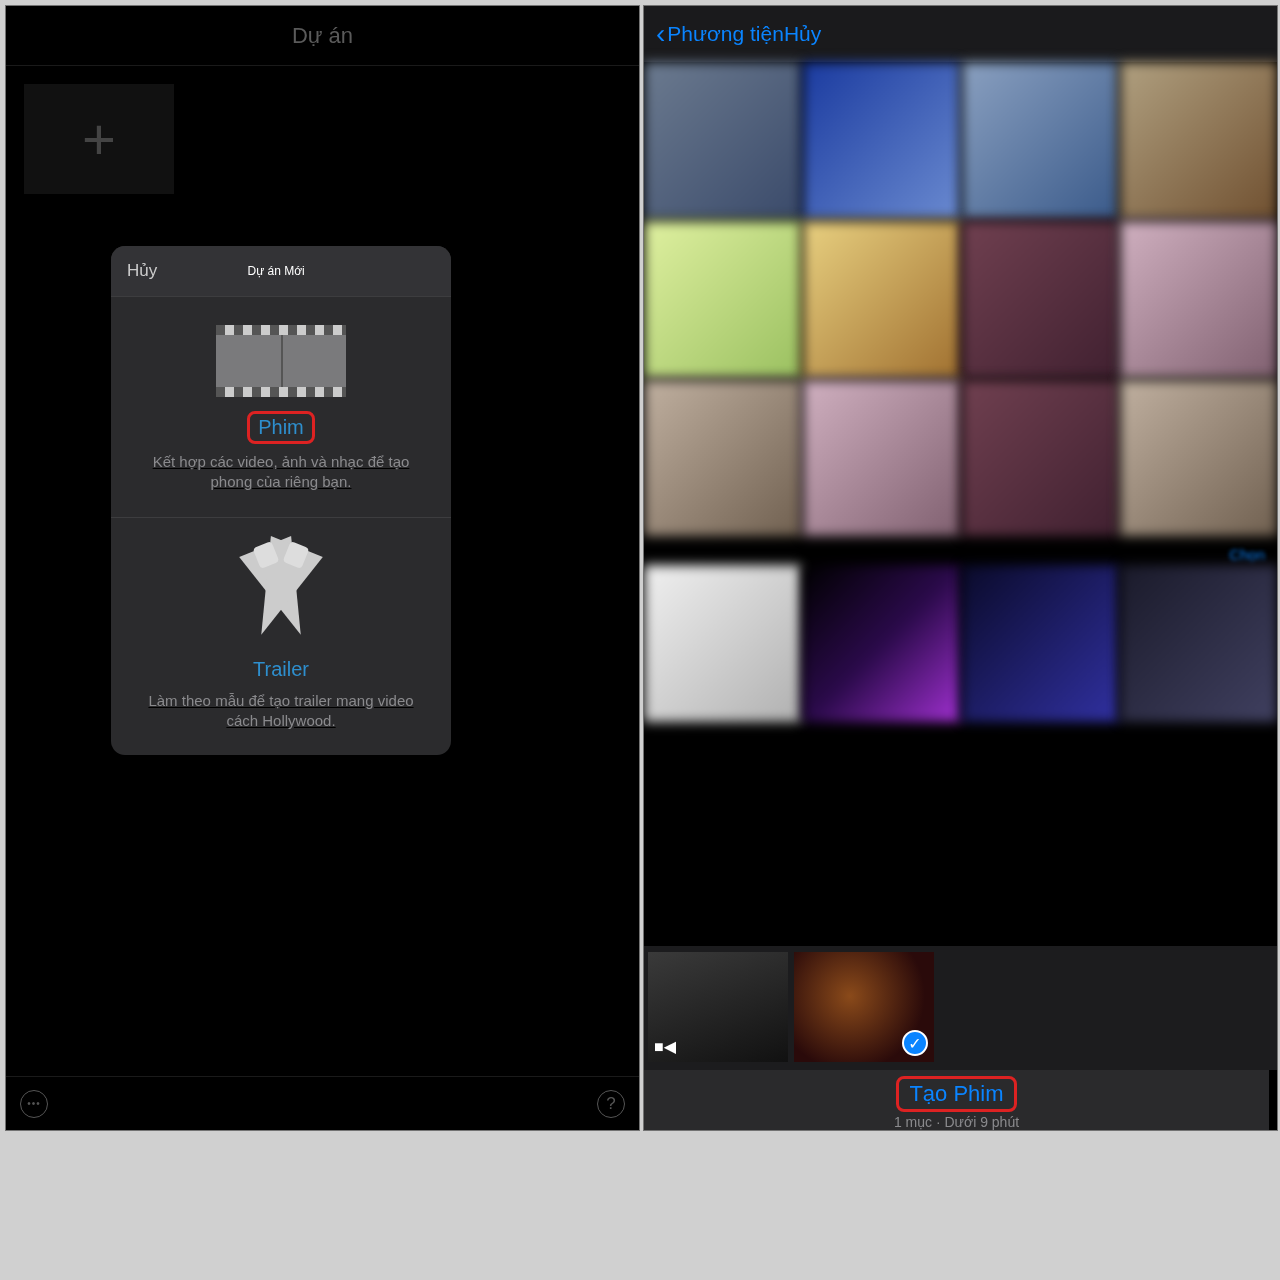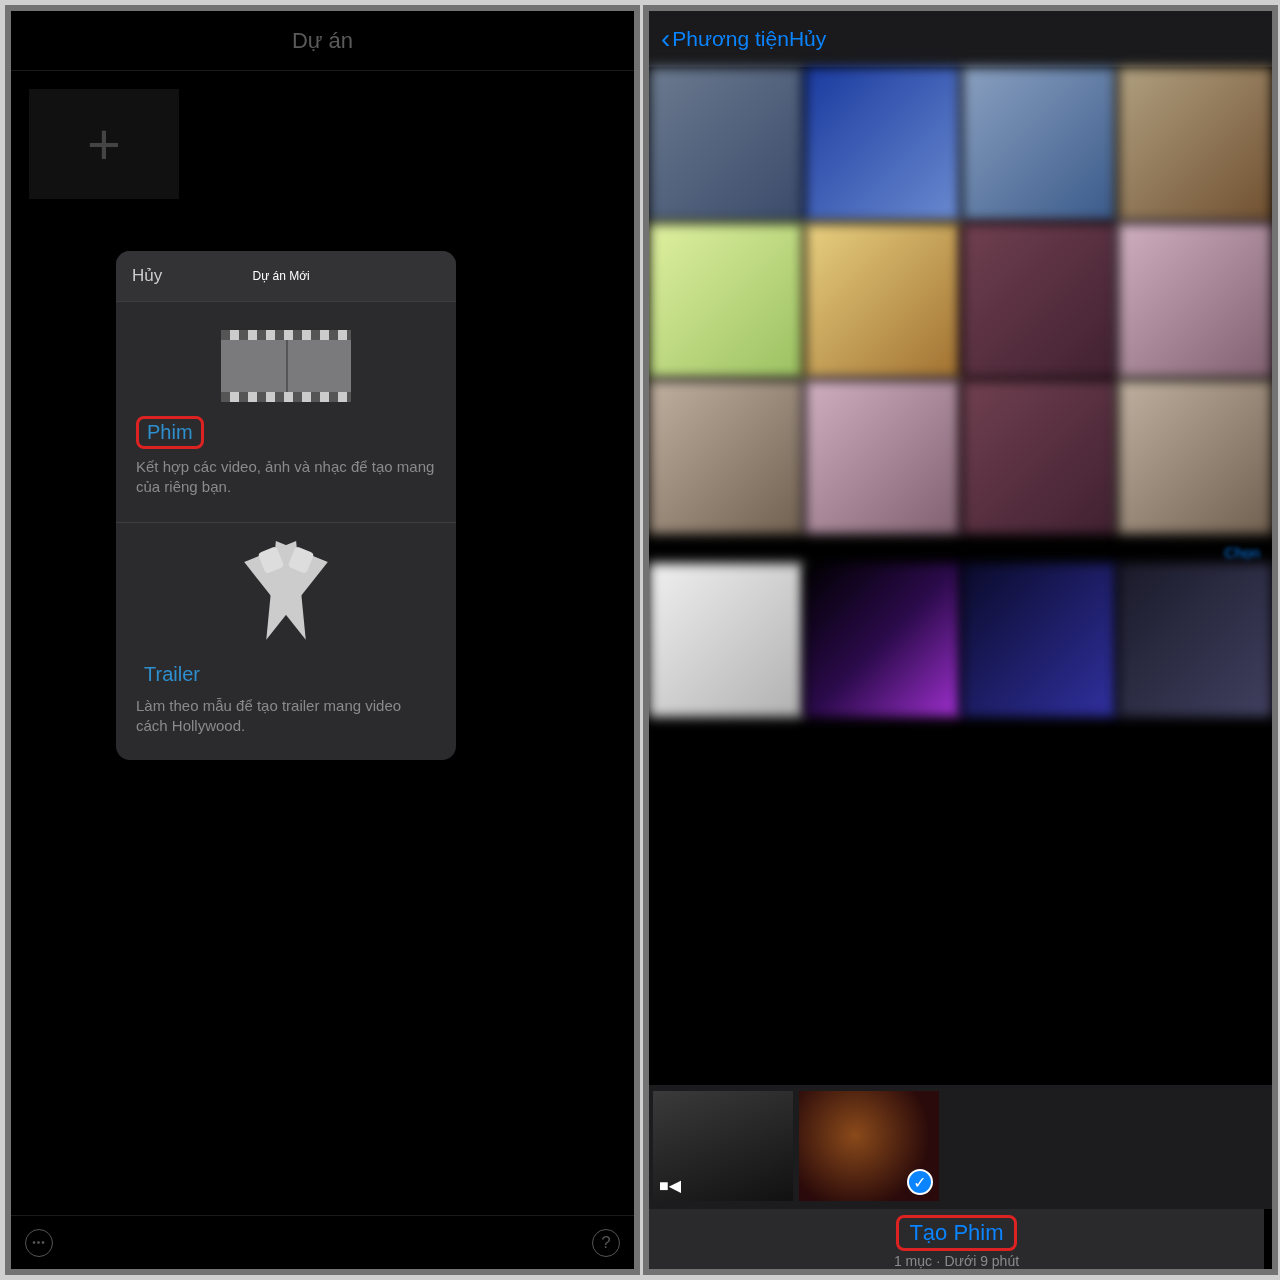--- a/index.html
+++ b/index.html
@@ -6,23 +6,23 @@
   body {
     width: 1280px;
     height: 1280px;
     background: #d0d0d0;
     font-family: -apple-system, "Helvetica Neue", Arial, sans-serif;
     display: flex;
     overflow: hidden;
   }
   .pane {
     width: 635px;
-    height: 1270px;
+    height: 1126px;
     margin: 5px 0 5px 5px;
-    border: 6px solid #737373;
+    border: 1px solid #737373;
     position: relative;
     background: #000;
     overflow: hidden;
   }
   .pane + .pane { margin-left: 3px; }
 
   
   .left-header {
     height: 60px;
     display: flex;
@@ -67,21 +67,23 @@
   .sheet-cancel { color: #ccc; font-size: 17px; }
   .sheet-title {
     flex: 1;
     text-align: center;
     font-size: 12px;
     font-weight: 400;
     margin-left: -40px;
   }
   .sheet-option {
     padding: 28px 20px 24px;
+    text-align: center;
     border-top: 1px solid #3d3d3f;
+    text-decoration: underline;
   }
   .sheet-option:first-of-type { border-top: none; }
   .option-icon { margin: 0 auto 14px; }
   .film-icon {
     width: 130px;
     height: 72px;
     background: #7a7a7c;
     border-top: 10px solid #555;
     border-bottom: 10px solid #555;
     position: relative;
@@ -302,21 +304,21 @@
     <div class="sheet-header">
       <span class="sheet-cancel">Hủy</span>
       <span class="sheet-title">Dự án Mới</span>
     </div>
 
     <div class="sheet-option">
       <div class="option-icon film-icon">
         <div class="film-split"></div>
       </div>
       <span class="option-title highlighted">Phim</span>
-      <div class="option-desc">Kết hợp các video, ảnh và nhạc để tạo mang của riêng bạn.</div>
+      <div class="option-desc">Kết hợp các video, ảnh và nhạc để tạo phong của riêng bạn.</div>
     </div>
 
     <div class="sheet-option">
       <div class="option-icon spotlight-icon">
         <div class="cone l"></div>
           <div class="cone r"></div>
         <div class="lamp l"></div>
           <div class="lamp r"></div>
       </div>
       <span class="option-title">Trailer</span>

